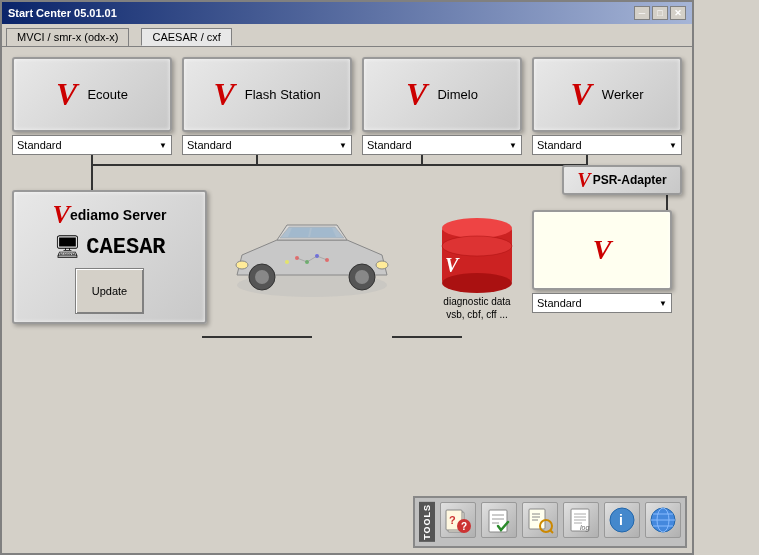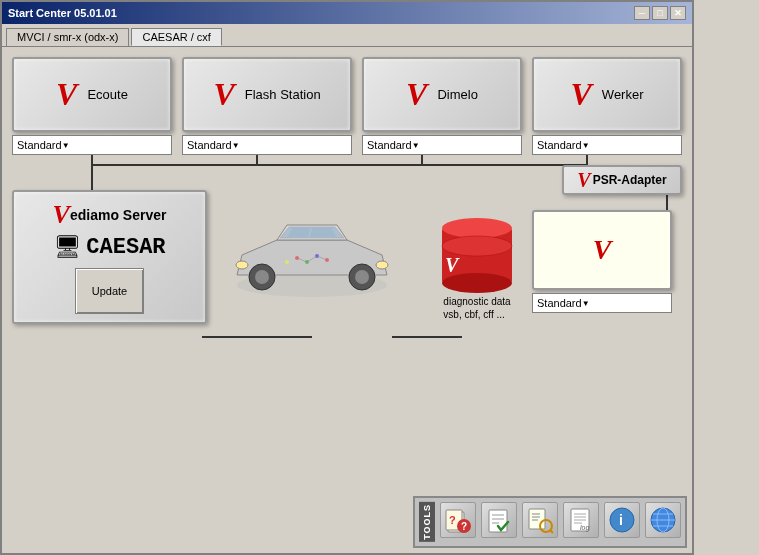--- a/index.html
+++ b/index.html
@@ -43,21 +43,21 @@
       display: flex;
       align-items: center;
       justify-content: center;
       cursor: pointer;
     }
     .tab-bar {
       background: #d4d0c8;
       display: flex;
       padding: 4px 4px 0 4px;
       border-bottom: 1px solid #808080;
-      gap: 2px;
+      gap: 12px;
     }
     .tab {
       padding: 2px 10px;
       border: 1px solid #808080;
       border-bottom: none;
       background: #d4d0c8;
       cursor: pointer;
       font-size: 11px;
     }
     .tab.active {
@@ -108,20 +108,21 @@
     }
     .dropdown {
       width: 160px;
       height: 20px;
       margin-top: 3px;
       background: white;
       border: 1px solid #808080;
       font-size: 11px;
       display: flex;
       align-items: center;
+      justify-content: space-between;
       padding: 0 4px;
       cursor: pointer;
     }
     .dropdown-arrow {
       font-size: 8px;
     }
     
     .vediamo-box {
       width: 195px;
       min-height: 120px;
@@ -390,21 +391,21 @@
           <rect x="5" y="18" width="70" height="55" fill="#cc2222" rx="3"></rect>
 
           <ellipse cx="40" cy="73" rx="35" ry="10" fill="#aa1111"></ellipse>
 
           <ellipse cx="40" cy="18" rx="35" ry="10" fill="#ee4444"></ellipse>
 
           <ellipse cx="40" cy="36" rx="35" ry="10" fill="#dd3333" stroke="#aa1111" stroke-width="0.5"></ellipse>
 
           <text x="8" y="62" font-family="Times New Roman" font-style="italic" font-weight="bold" font-size="20" fill="white">V</text>
         </svg>
-        <div style="font-size:10px; line-height:1.3;">
+        <div style="text-align:center; font-size:10px; line-height:1.3;">
           <span>diagnostic data</span><br>
           <span>vsb, cbf, cff ...</span>
         </div>
       </div>
 
       <div style="display:flex; flex-direction:column; align-items:flex-start; margin-top:20px;">
         <div class="syscfg-box">
           <span class="v-logo" style="font-size:28px;">V</span>
         </div>
         <div class="dropdown syscfg-dropdown" style="width:140px; margin-top:3px;">

